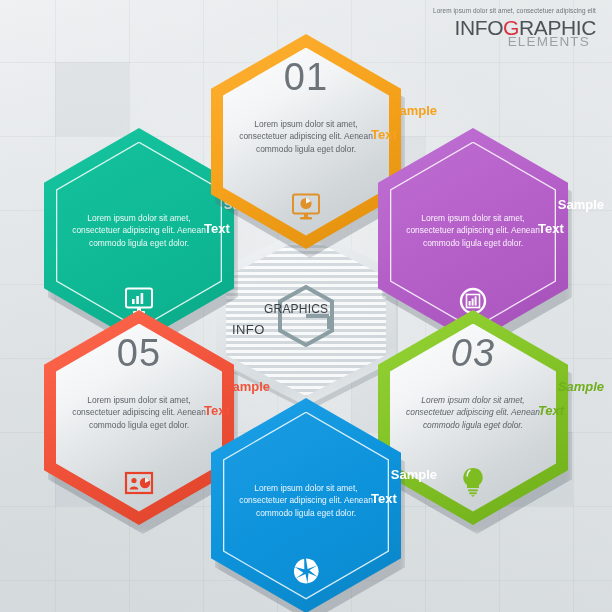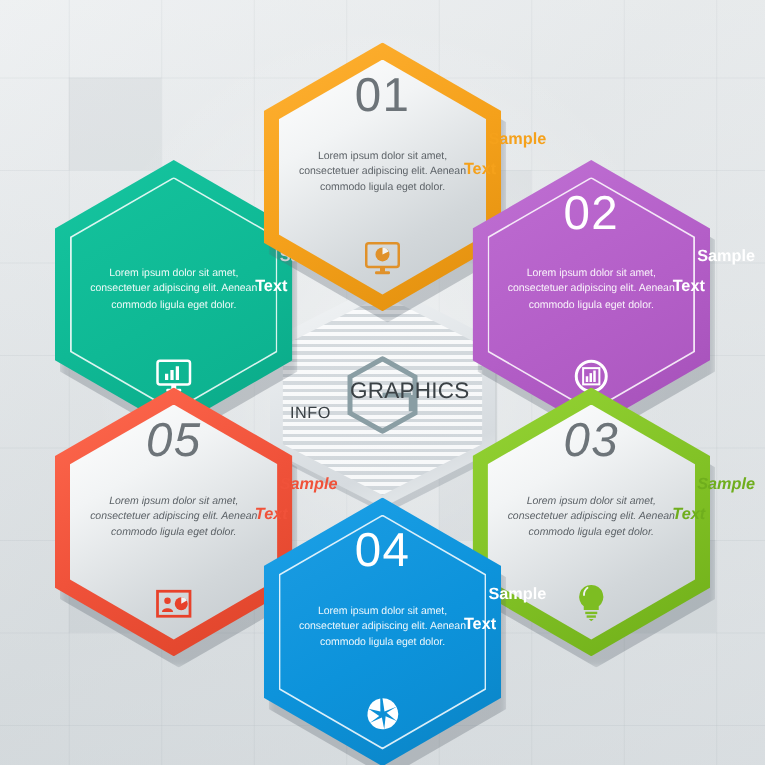--- a/index.html
+++ b/index.html
@@ -83,36 +83,41 @@
     clip-path:polygon(50% 0%,100% 25.5%,100% 74.5%,50% 100%,0% 74.5%,0% 25.5%);
     background:
       repeating-linear-gradient(to bottom,
         rgba(255,255,255,.75) 0px,rgba(255,255,255,.75) 3px,
         rgba(196,203,208,.55) 3px,rgba(196,203,208,.55) 6px),
       linear-gradient(150deg,#eceff1,#dde2e6);
   }
   .center .clabel{position:absolute;inset:0;}
   .glogo{position:absolute;left:50%;top:50%;transform:translate(-50%,-50%);}
   .lbl-info{position:absolute;left:16px;top:96px;font-size:13px;color:#3a4145;letter-spacing:.4px;}
-  .lbl-graphics{position:absolute;left:64px;top:76px;font-size:18px;color:#3a4145;letter-spacing:.2px;}
+  .lbl-graphics{position:absolute;left:48px;top:76px;font-size:12px;color:#3a4145;letter-spacing:.2px;}
 </style>
 </head>
 <body>
 
 <div id="stage">
 
   <div class="grid"></div>
   <div class="gcell" style="left:55px;top:62px;width:74px;height:74px;"></div>
   <div class="gcell" style="left:351px;top:136px;width:74px;height:74px;"></div>
   <div class="gcell" style="left:425px;top:210px;width:74px;height:74px;"></div>
   <div class="gcell" style="left:55px;top:432px;width:74px;height:74px;"></div>
   <div class="gcell" style="left:351px;top:358px;width:74px;height:74px;"></div>
   <div class="gcell" style="left:499px;top:432px;width:74px;height:74px;"></div>
   <div class="vig"></div>
 
+  <div class="header">
+    <span class="tag">Lorem ipsum dolor sit amet, consectetuer adipiscing elit</span>
+    <span class="big"><span>INFO</span><span class="r">G</span><span>RAPHIC</span></span>
+    <span class="sub">ELEMENTS</span>
+  </div>
 
   <div class="center">
     <div class="cshadow"></div>
     <div class="couter"></div>
     <div class="cinner"></div>
     <div class="clabel">
       <svg class="glogo" width="58" height="62" viewBox="0 0 58 62">
         <path d="M29 2 L55 16.5 L55 45.5 L29 60 L3 45.5 L3 16.5 Z" fill="none" stroke="#8a9ea4" stroke-width="4"></path>
         <path d="M29 31 L52 31" stroke="#8a9ea4" stroke-width="4" fill="none"></path>
         <path d="M52 31 L52 44" stroke="#8a9ea4" stroke-width="4" fill="none"></path>
@@ -164,37 +169,36 @@
       </div>
     </div>
   </div>
 
   <div class="hex" style="left:378px;top:128px;">
     <div class="shadow"></div>
     <div class="outer" style="background:linear-gradient(150deg,#c071d4 0%,#B45FC8 50%,#a44fb8 100%);border-radius:10px;"></div>
     <div class="rule" style="opacity:.85;"></div>
     <div class="rulein" style="background:linear-gradient(150deg,#bd6bd1 0%,#B45FC8 55%,#ab57bf 100%);"></div>
     <div class="content">
-      <div class="num darknum">02</div>
       <div class="sample" style="color:#fff;padding-left:36px;">Sample</div>
       <div class="textw" style="color:#fff;padding-left:78px;">Text</div>
       <div class="body darkbody">Lorem ipsum dolor sit amet, consectetuer adipiscing elit. Aenean commodo ligula eget dolor.</div>
       <div class="icon">
         <svg width="28" height="28" viewBox="0 0 28 28">
           <circle cx="14" cy="14" r="12" fill="none" stroke="#fff" stroke-width="2.4"></circle>
           <rect x="7.5" y="7.5" width="13" height="13" fill="none" stroke="#fff" stroke-width="1.6"></rect>
           <rect x="9.6" y="14" width="2" height="4.6" fill="#fff"></rect>
           <rect x="12.6" y="11.5" width="2" height="7.1" fill="#fff"></rect>
           <rect x="15.6" y="9.4" width="2" height="9.2" fill="#fff"></rect>
         </svg>
       </div>
     </div>
   </div>
 
-  <div class="hex" style="left:44px;top:310px;font-style:italic;">
+  <div class="hex" style="left:44px;top:310px;">
     <div class="shadow"></div>
     <div class="outer" style="background:linear-gradient(150deg,#ff6a4f 0%,#F0523A 50%,#dd4228 100%);border-radius:10px;"></div>
     <div class="inner" style="background:linear-gradient(150deg,#ffffff 0%,#f2f4f5 30%,#d2d7da 72%,#c3c9cd 100%);"></div>
     <div class="content">
       <div class="num lightnum">05</div>
       <div class="sample" style="color:#F0523A;padding-left:36px;">Sample</div>
       <div class="textw" style="color:#F0523A;padding-left:78px;">Text</div>
       <div class="body lightbody">Lorem ipsum dolor sit amet, consectetuer adipiscing elit. Aenean commodo ligula eget dolor.</div>
       <div class="icon">
         <svg width="30" height="26" viewBox="0 0 30 26">
@@ -228,21 +232,20 @@
       </div>
     </div>
   </div>
 
   <div class="hex" style="left:211px;top:398px;">
     <div class="shadow"></div>
     <div class="outer" style="background:linear-gradient(150deg,#1ea2e8 0%,#0D93DB 50%,#0a83c4 100%);border-radius:10px;"></div>
     <div class="rule" style="opacity:.85;"></div>
     <div class="rulein" style="background:linear-gradient(150deg,#1b9ce2 0%,#0D93DB 55%,#0b8acf 100%);"></div>
     <div class="content">
-      <div class="num darknum">04</div>
       <div class="sample" style="color:#fff;padding-left:36px;">Sample</div>
       <div class="textw" style="color:#fff;padding-left:78px;">Text</div>
       <div class="body darkbody">Lorem ipsum dolor sit amet, consectetuer adipiscing elit. Aenean commodo ligula eget dolor.</div>
       <div class="icon">
         <svg width="28" height="28" viewBox="0 0 28 28">
           <g fill="#fff">
             <path d="M14 1.6 A12.4 12.4 0 0 1 25.1 8.4 L15.6 12.1 Z"></path>
             <path d="M25.1 8.4 A12.4 12.4 0 0 1 25.2 19.8 L17.3 13.2 Z"></path>
             <path d="M25.2 19.8 A12.4 12.4 0 0 1 15.4 26.3 L16.5 15.9 Z"></path>
             <path d="M15.4 26.3 A12.4 12.4 0 0 1 4.1 21.2 L13.5 16.9 Z"></path>

